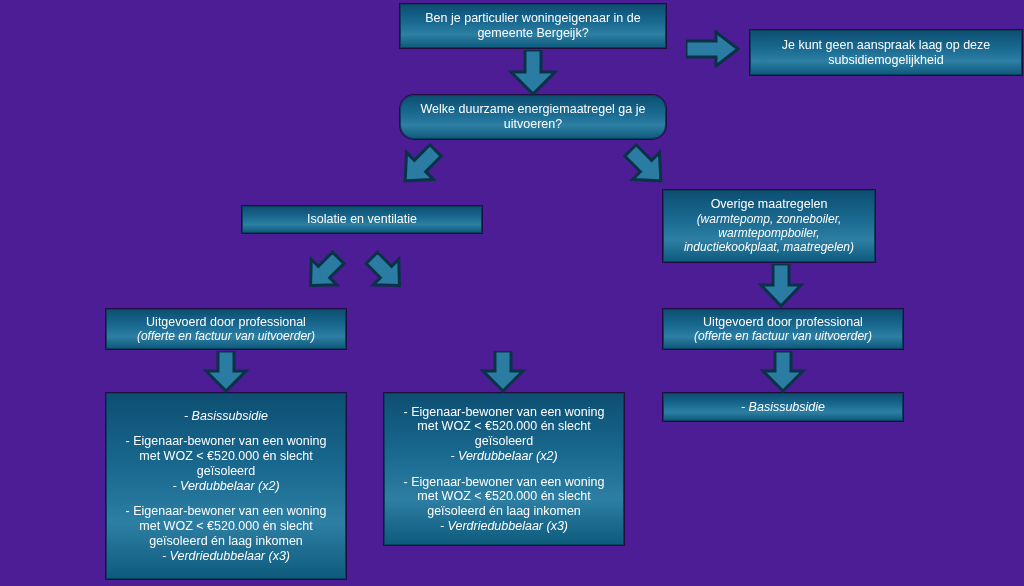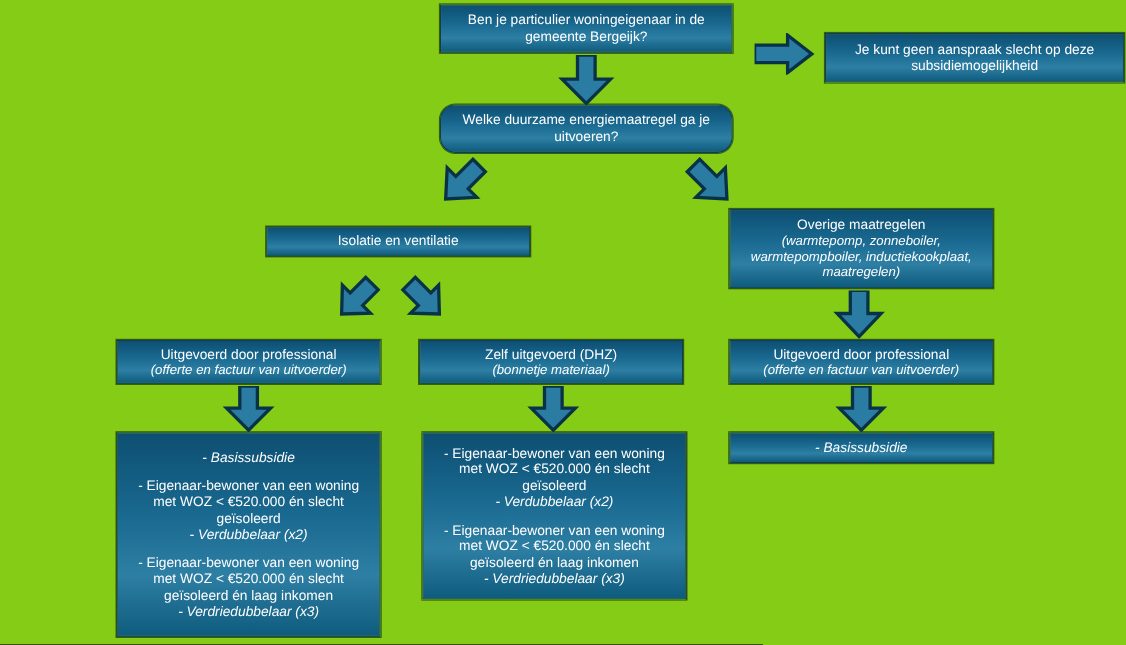--- a/index.html
+++ b/index.html
@@ -13,21 +13,21 @@
     position: relative;
     overflow: hidden;
     font-family: "Liberation Sans", sans-serif;
     color: #ffffff;
   }
   #canvas {
     position: absolute;
     left: 0; top: 0;
     width: 1024px;
     height: 586px;
-    background: #84cc16;
+    background: #4c1d95;
   }
   .node {
     position: absolute;
     box-sizing: border-box;
     display: flex;
     flex-direction: column;
     align-items: center;
     justify-content: center;
     text-align: center;
     color: #ffffff;
@@ -60,63 +60,59 @@
   .arrow {
     position: absolute;
   }
   .arrow svg { display: block; }
 
   
   #n-root      { left: 400px; top: 4px;   width: 266px; height: 44px; }
   #n-noclaim   { left: 750px; top: 30px;  width: 272px; height: 45px; }
   #n-measure   { left: 400px; top: 95px;  width: 266px; height: 44px; border-radius: 14px; }
   #n-isolatie  { left: 242px; top: 206px; width: 240px; height: 27px; }
-  #n-overige   { left: 663px; top: 190px; width: 240px; height: 72px; }
+  #n-overige   { left: 663px; top: 190px; width: 212px; height: 72px; }
   #n-prof-l    { left: 106px; top: 309px; width: 240px; height: 40px; }
   #n-dhz       { left: 381px; top: 309px; width: 240px; height: 40px; }
   #n-prof-r    { left: 663px; top: 309px; width: 240px; height: 40px; }
   #n-sub-l     { left: 106px; top: 393px; width: 240px; height: 186px; padding: 9px 7px; }
   #n-sub-m     { left: 384px; top: 393px; width: 240px; height: 152px; padding: 9px 7px; }
   #n-sub-r     { left: 663px; top: 393px; width: 240px; height: 28px; }
 </style>
 </head>
 <body>
 
 <div id="canvas">
 
   <div class="node" id="n-root">
     <div class="ttl">Ben je particulier woningeigenaar in de gemeente Bergeijk?</div>
   </div>
 
   <div class="node" id="n-noclaim">
-    <div class="ttl">Je kunt geen aanspraak slecht op deze subsidiemogelijkheid</div>
+    <div class="ttl">Je kunt geen aanspraak laag op deze subsidiemogelijkheid</div>
   </div>
 
   <div class="node" id="n-measure">
     <div class="ttl">Welke duurzame energiemaatregel ga je uitvoeren?</div>
   </div>
 
   <div class="node" id="n-isolatie">
     <div class="ttl">Isolatie en ventilatie</div>
   </div>
 
   <div class="node" id="n-overige">
     <div class="ttl">Overige maatregelen</div>
     <div class="sub">(warmtepomp, zonneboiler, warmtepompboiler, inductiekookplaat, maatregelen)</div>
   </div>
 
   <div class="node" id="n-prof-l">
     <div class="ttl">Uitgevoerd door professional</div>
     <div class="sub">(offerte en factuur van uitvoerder)</div>
   </div>
 
-  <div class="node" id="n-dhz">
-    <div class="ttl">Zelf uitgevoerd (DHZ)</div>
-    <div class="sub">(bonnetje materiaal)</div>
-  </div>
 
   <div class="node" id="n-prof-r">
     <div class="ttl">Uitgevoerd door professional</div>
     <div class="sub">(offerte en factuur van uitvoerder)</div>
   </div>
 
   <div class="node" id="n-sub-l">
     <div class="blk it">-    Basissubsidie</div>
     <div class="gap"></div>
     <div class="blk">-    Eigenaar-bewoner van een woning met WOZ &lt; €520.000 én slecht geïsoleerd</div>

